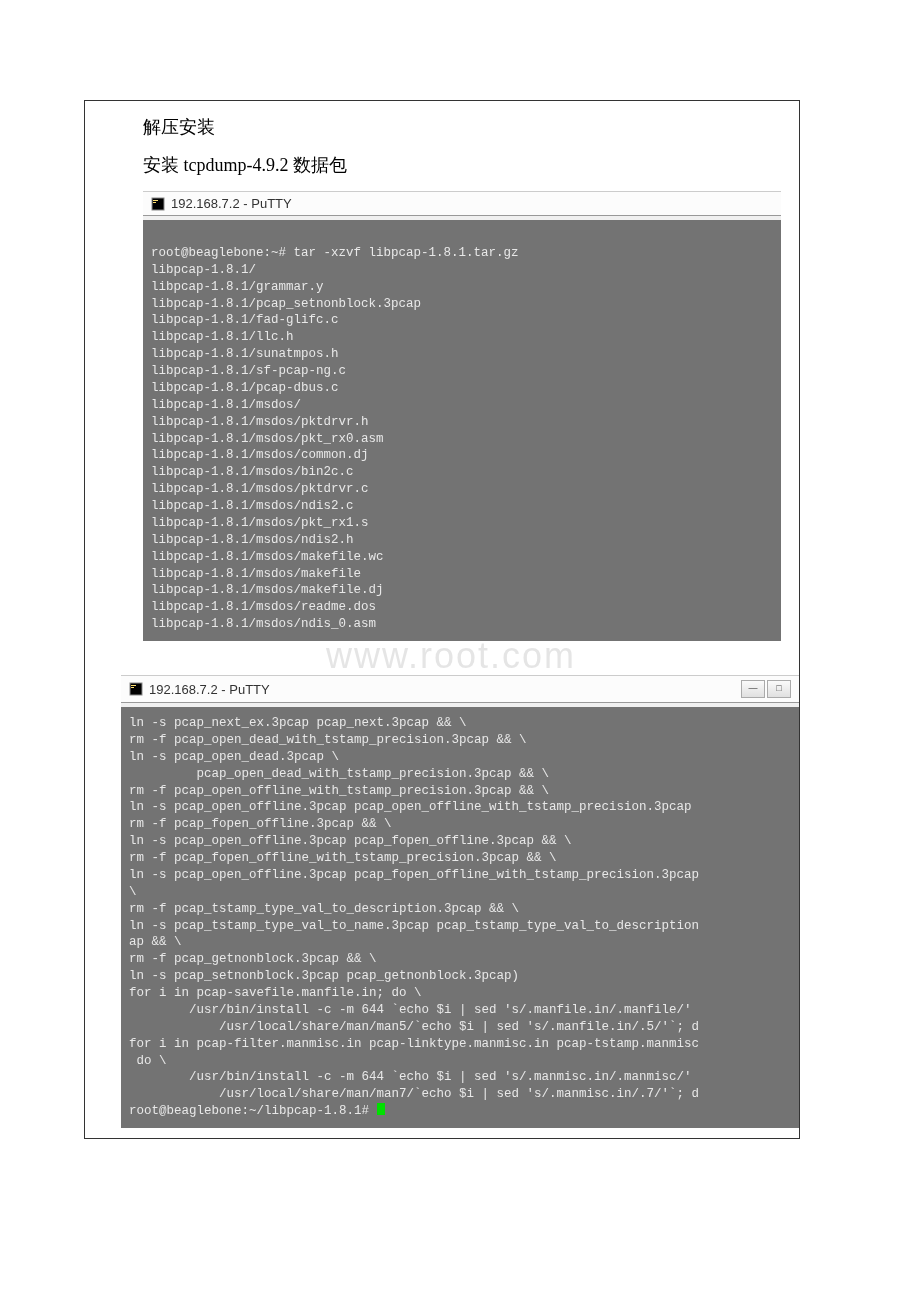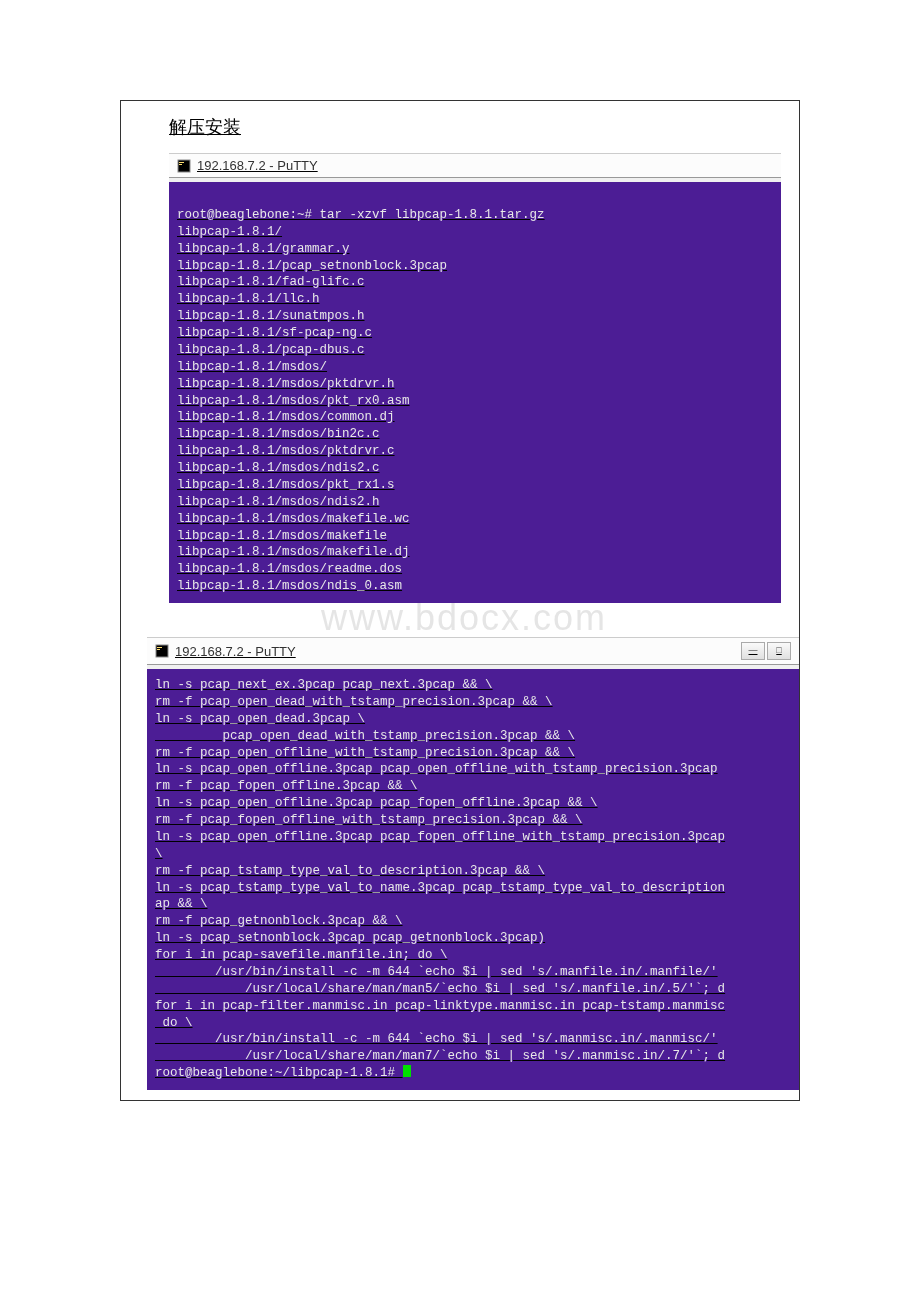--- a/index.html
+++ b/index.html
@@ -4,45 +4,44 @@
 <style>
   body {
     margin: 0;
     padding: 0;
     background: #fff;
     font-family: Arial, "Microsoft YaHei", sans-serif;
     width: 920px;
   }
   .page {
     border: 1px solid #333;
-    margin: 100px 120px 0 120px;
-    padding: 10px 0 10px 8px;
+    margin: 100px 120px 0 84px;
+    padding: 10px 0 10px 18px;
     background: #fff;
-    text-decoration: underline;
   }
   .doc-text {
     font-family: "SimSun", "Songti SC", serif;
     font-size: 18px;
     margin: 4px 30px 14px 40px;
     color: #000;
   }
   .putty-title {
     background: #fcfcfc;
     border-top: 1px solid #ccc;
     border-bottom: 1px solid #999;
     padding: 4px 8px;
     font-family: Tahoma, sans-serif;
     font-size: 13px;
     color: #333;
     display: flex;
     align-items: center;
     gap: 6px;
   }
   .putty-body {
-    background: #4c1d95;
+    background: #737373;
     color: #e8e8e8;
     font-family: "Courier New", monospace;
     font-size: 12.5px;
     line-height: 1.35;
     padding: 8px 8px;
     white-space: pre;
     overflow: hidden;
   }
   .putty-wrap-1 {
     margin: 0 18px 0 40px;
@@ -113,20 +112,21 @@
     background: #f0f0f0;
   }
   .putty-icon svg { display: block; }
 </style>
 </head>
 <body>
 
 <div class="page">
 
   <div class="doc-text">解压安装</div>
+  <div class="doc-text">安装 tcpdump-4.9.2 数据包</div>
 
   <div class="putty-wrap-1">
     <div class="putty-title">
       <span class="putty-icon">
         <svg width="14" height="14" viewBox="0 0 14 14">
           <rect x="1" y="1" width="12" height="12" fill="#000" stroke="#888"></rect>
           <rect x="2" y="3" width="5" height="1" fill="#ffe070"></rect>
           <rect x="2" y="5" width="3" height="1" fill="#ffe070"></rect>
         </svg>
       </span>
@@ -153,21 +153,21 @@
 libpcap-1.8.1/msdos/pkt_rx1.s
 libpcap-1.8.1/msdos/ndis2.h
 libpcap-1.8.1/msdos/makefile.wc
 libpcap-1.8.1/msdos/makefile
 libpcap-1.8.1/msdos/makefile.dj
 libpcap-1.8.1/msdos/readme.dos
 libpcap-1.8.1/msdos/ndis_0.asm</div>
   </div>
 
   <div class="watermark-zone">
-    <div class="watermark">www.bdocx.com</div>
+    <div class="watermark">www.root.com</div>
   </div>
 
   <div class="putty-wrap-2">
     <div class="putty-title-2">
       <div class="title-left">
         <span class="putty-icon">
           <svg width="14" height="14" viewBox="0 0 14 14">
             <rect x="1" y="1" width="12" height="12" fill="#000" stroke="#888"></rect>
             <rect x="2" y="3" width="5" height="1" fill="#ffe070"></rect>
             <rect x="2" y="5" width="3" height="1" fill="#ffe070"></rect>

